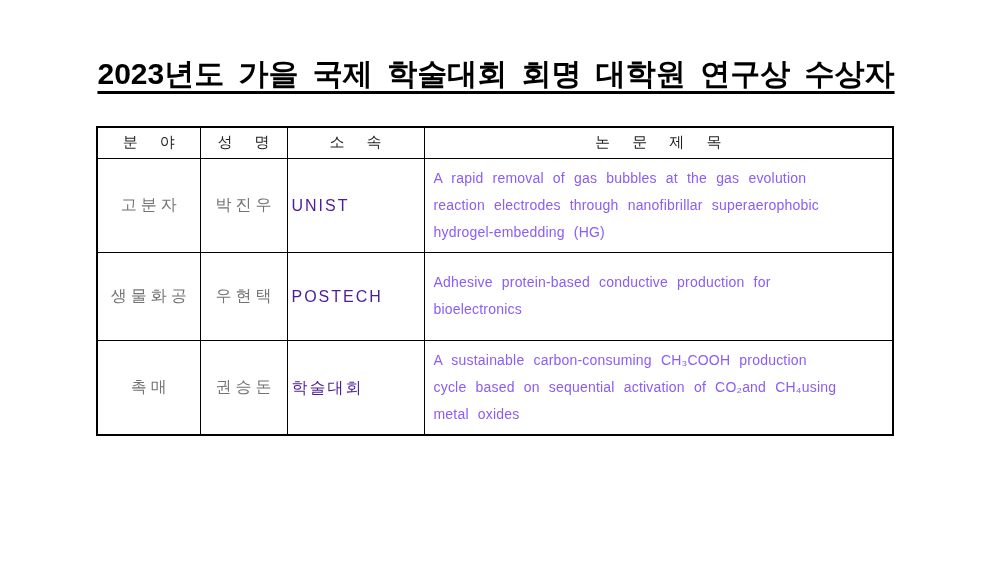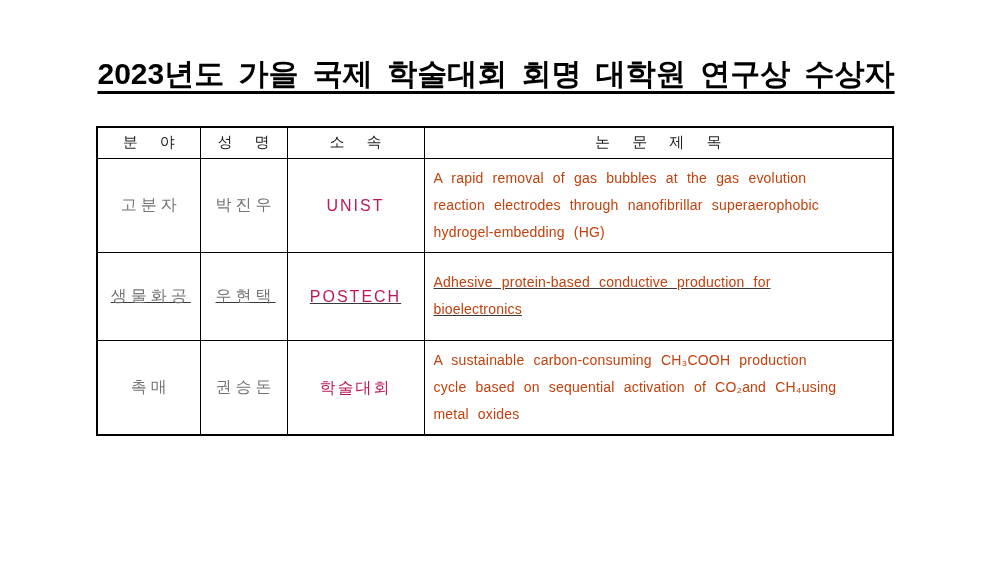--- a/index.html
+++ b/index.html
@@ -52,21 +52,21 @@
     box-sizing: border-box;
     background: #ffffff;
   }
   col.c-field { width: 103px; }
   col.c-name  { width: 87px; }
   col.c-affil { width: 137px; }
   col.c-paper { width: 469px; }
 
   thead tr { height: 31px; }
   tbody tr:nth-child(1) { height: 85px; }
-  tbody tr:nth-child(2) { height: 88px; text-decoration: underline; }
+  tbody tr:nth-child(2) { height: 88px; }
   tbody tr:nth-child(3) { height: 89px; }
   tbody tr:nth-child(4) { height: 85px; }
 
   th.hdr {
     font-weight: 400;
     font-size: 15px;
     color: #222222;
     letter-spacing: 9px;
     text-indent: 9px; 
     text-align: center;
@@ -74,31 +74,31 @@
   }
   td.cell-ko {
     font-size: 16px;
     text-align: center;
     letter-spacing: 4px;
     text-indent: 4px;
     color: #737373;
   }
   td.cell-affil {
     font-size: 16px;
-    text-align: center;
+    text-align: left;
     letter-spacing: 2px;
-    color: #be185d;
+    color: #4c1d95;
     line-height: 27px;
     word-break: break-all;
     padding: 0 4px;
   }
   td.cell-paper {
     font-size: 14px;
     text-align: left;
-    color: #c2410c;
+    color: #8b5cf6;
     line-height: 27px;
     word-spacing: 5px;
     letter-spacing: 0.2px;
     padding: 6px 10px 6px 9px;
     white-space: pre-line;
   }
 </style>
 </head>
 <body>
 

